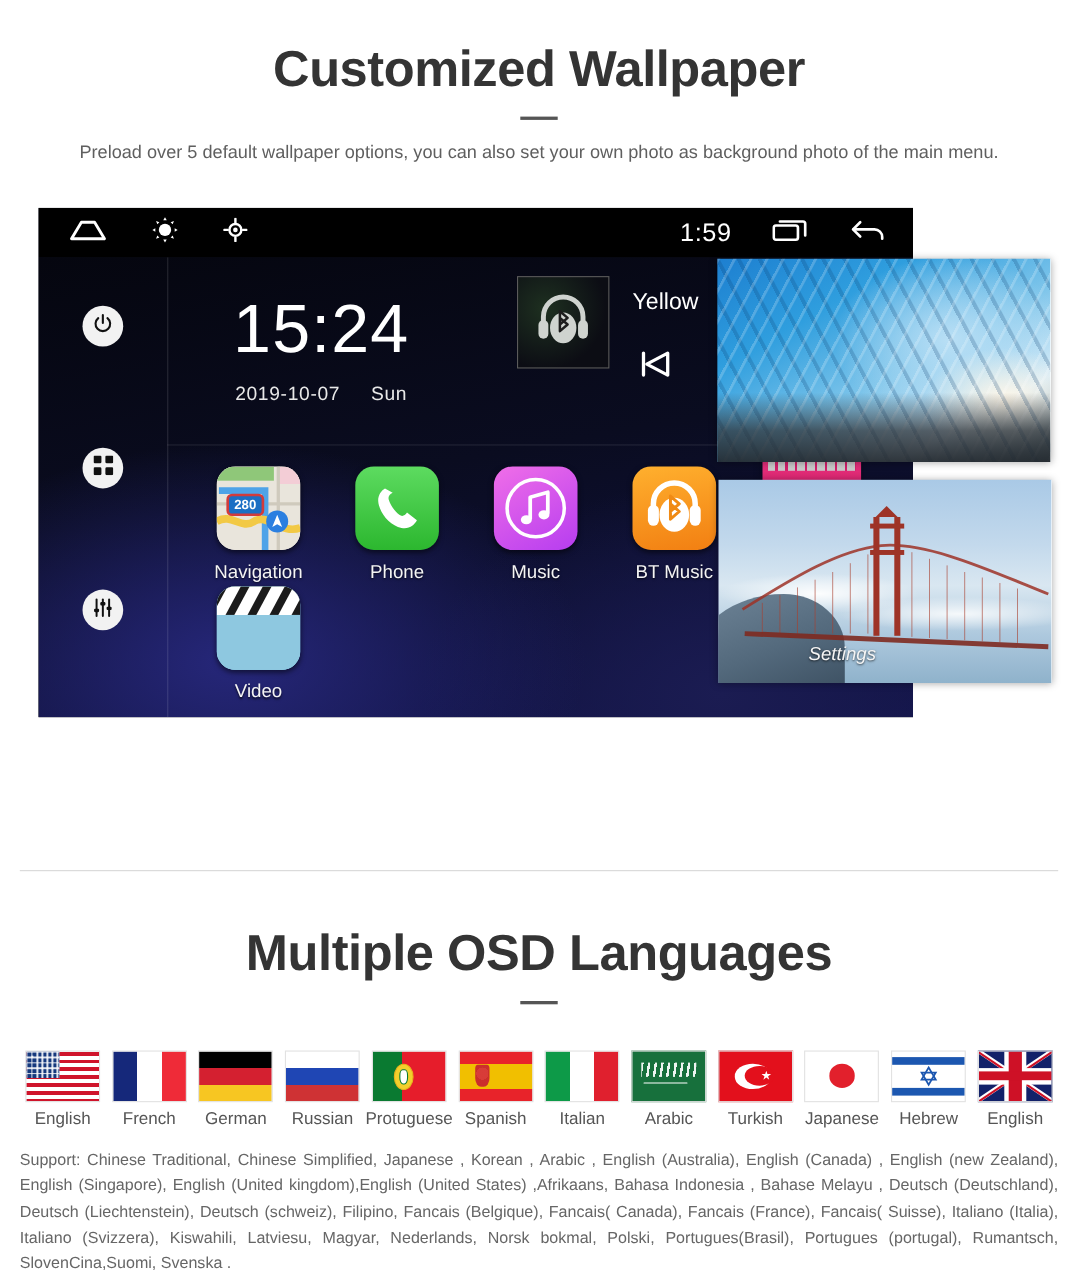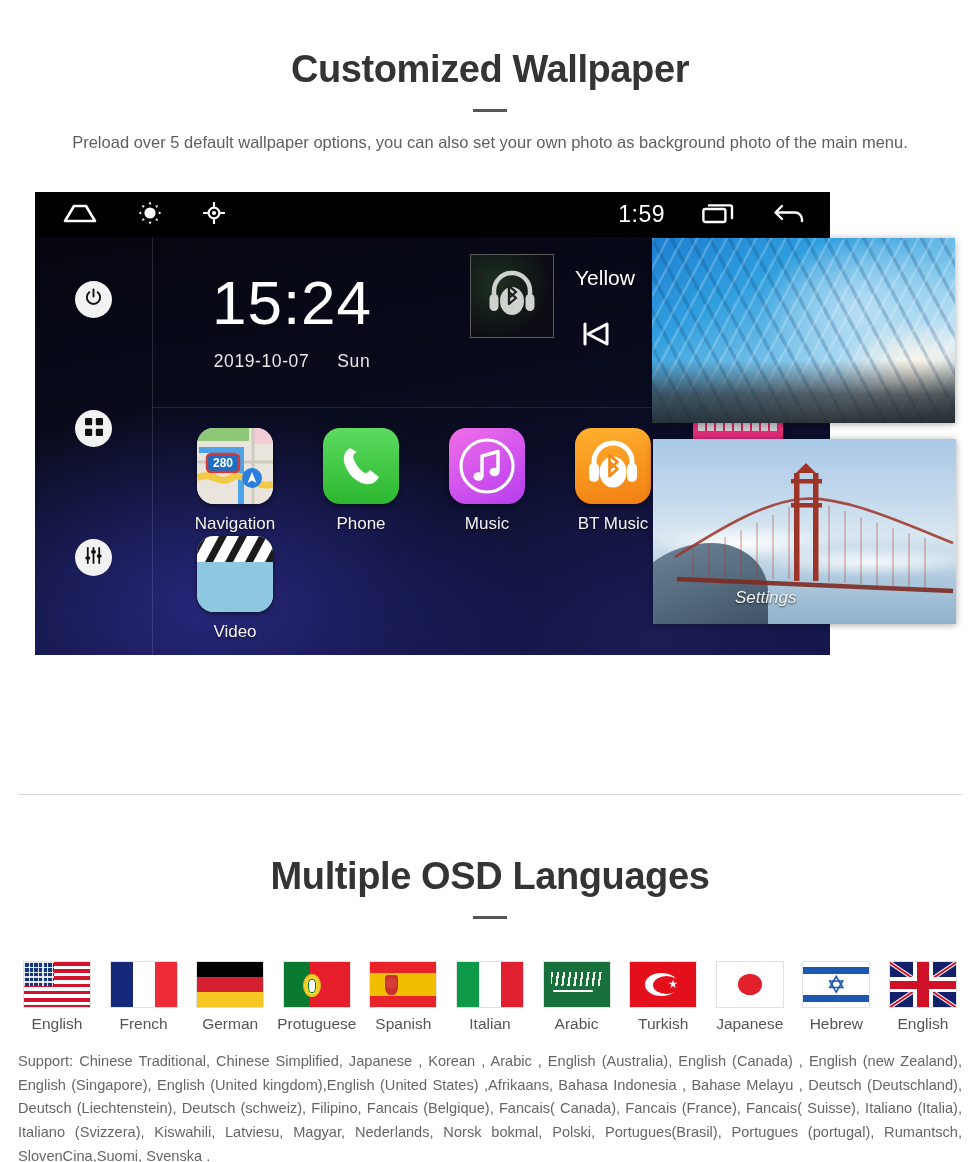--- a/index.html
+++ b/index.html
@@ -12,25 +12,25 @@
     height: 1162px;
     font-family: "Liberation Sans", sans-serif;
     color: #444;
     overflow: hidden;
     position: relative;
   }
 
   
   .section-title {
     text-align: center;
-    font-size: 38px;
+    font-size: 46px;
     font-weight: bold;
     color: #343434;
     letter-spacing: -0.4px;
-    margin: 16px;
+    margin: 4px;
     line-height: 1.1;
   }
   .title-rule {
     width: 34px;
     height: 3px;
     background: #555;
     margin: 18px auto 0 auto;
   }
   .section-sub {
     text-align: center;
@@ -687,20 +687,24 @@
     <div class="flag-item">
       <div class="flag-img f-fr"></div>
       <div class="flag-name">French</div>
     </div>
 
     <div class="flag-item">
       <div class="flag-img f-de"></div>
       <div class="flag-name">German</div>
     </div>
 
+    <div class="flag-item">
+      <div class="flag-img f-ru"></div>
+      <div class="flag-name">Russian</div>
+    </div>
 
     <div class="flag-item">
       <div class="flag-img f-pt">
           <div class="emblem"></div>
         </div>
       <div class="flag-name">Protuguese</div>
     </div>
 
     <div class="flag-item">
       <div class="flag-img f-es">

